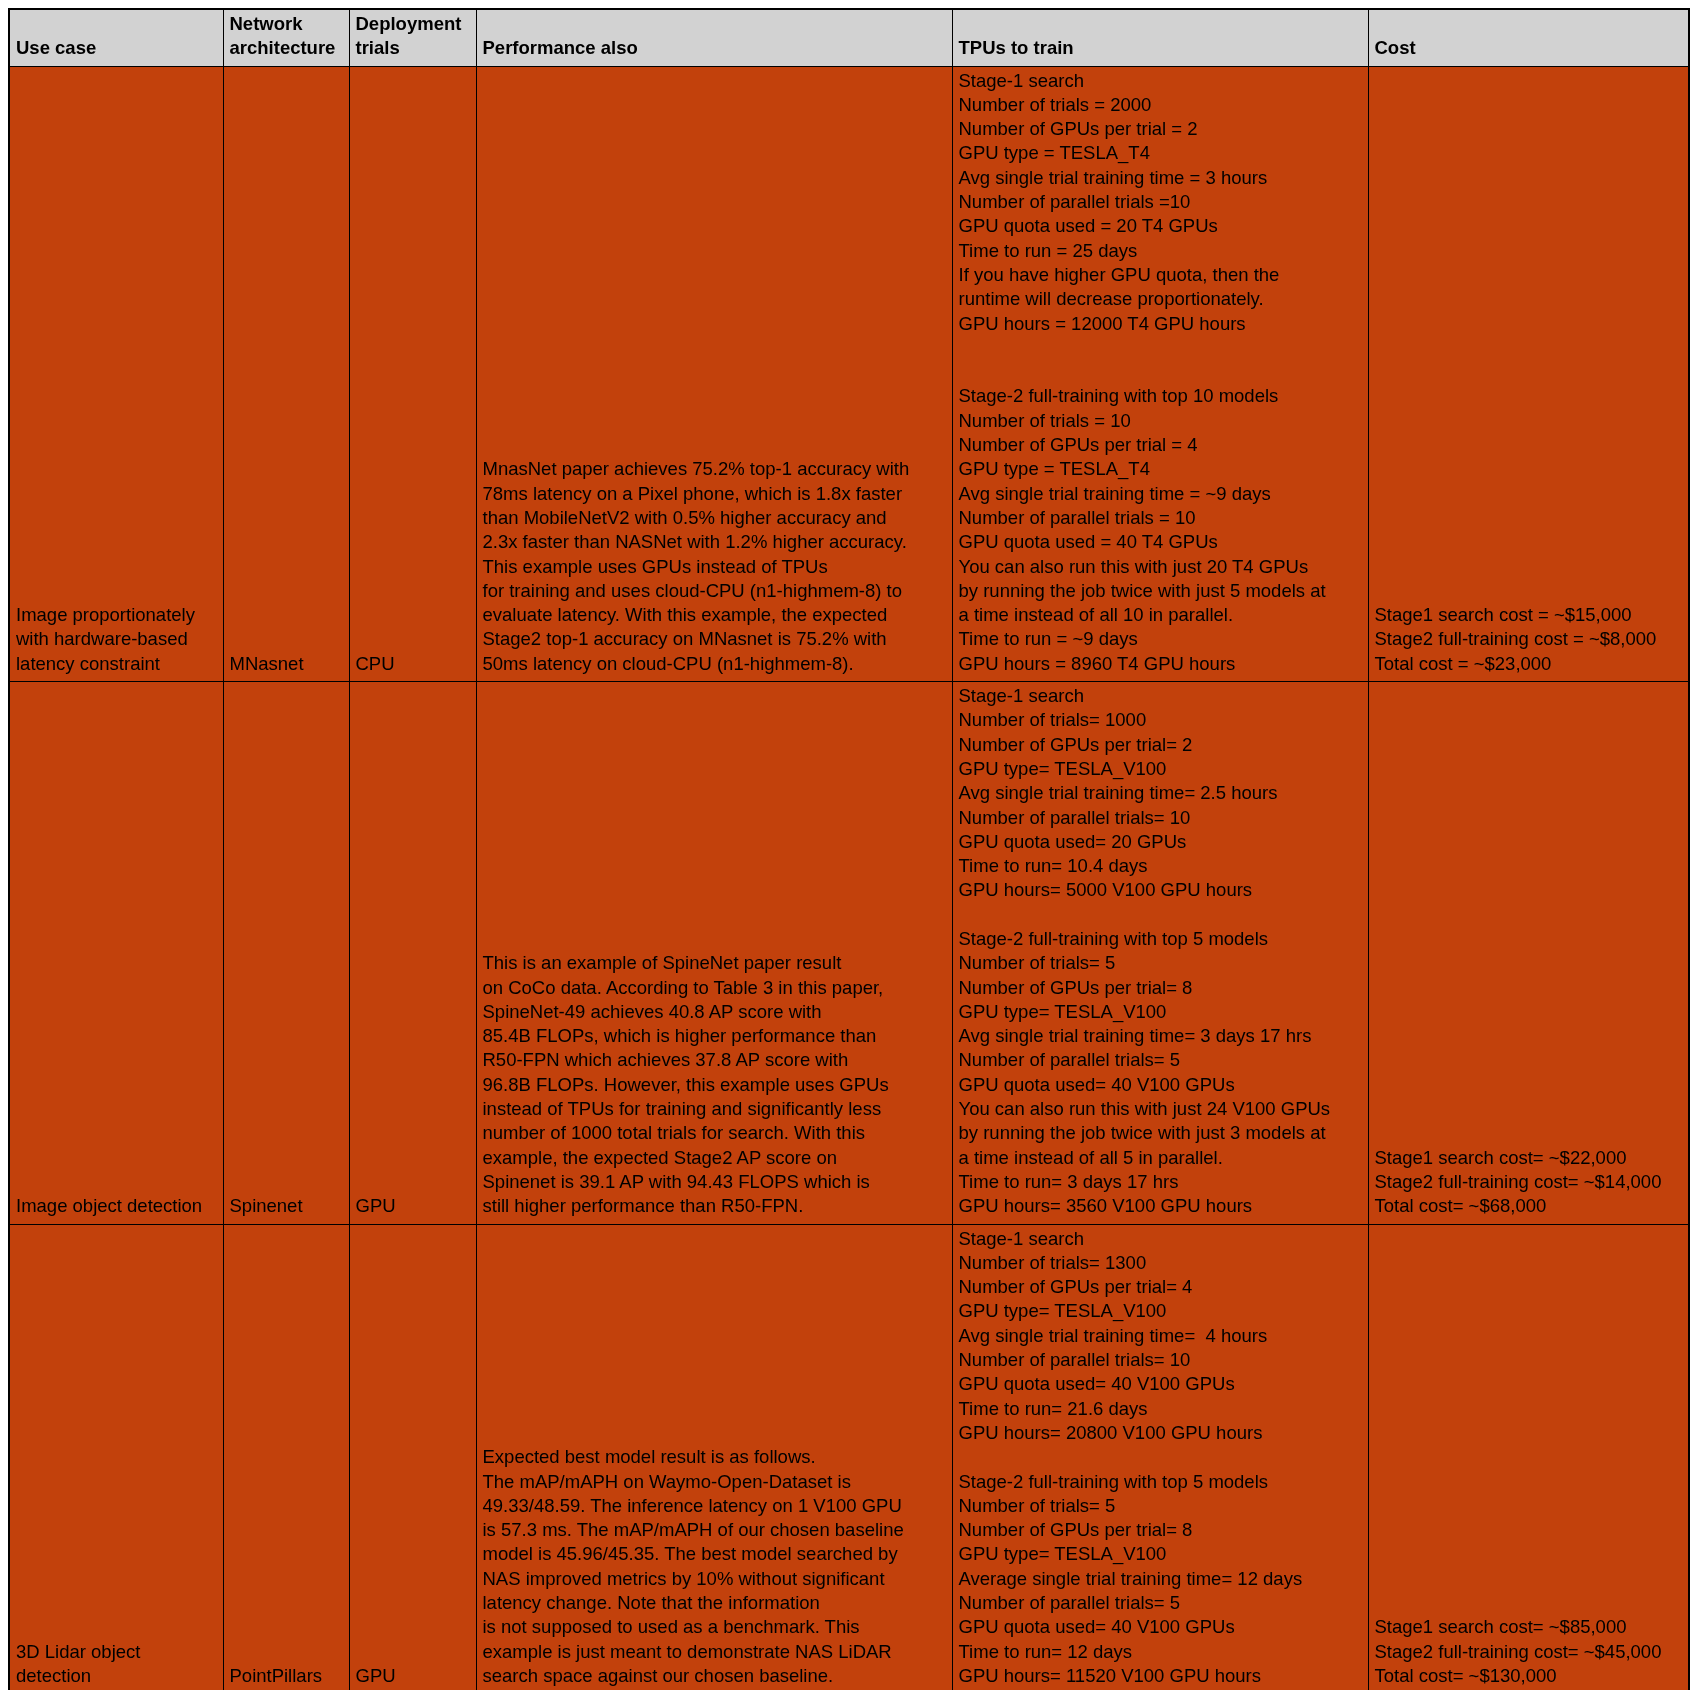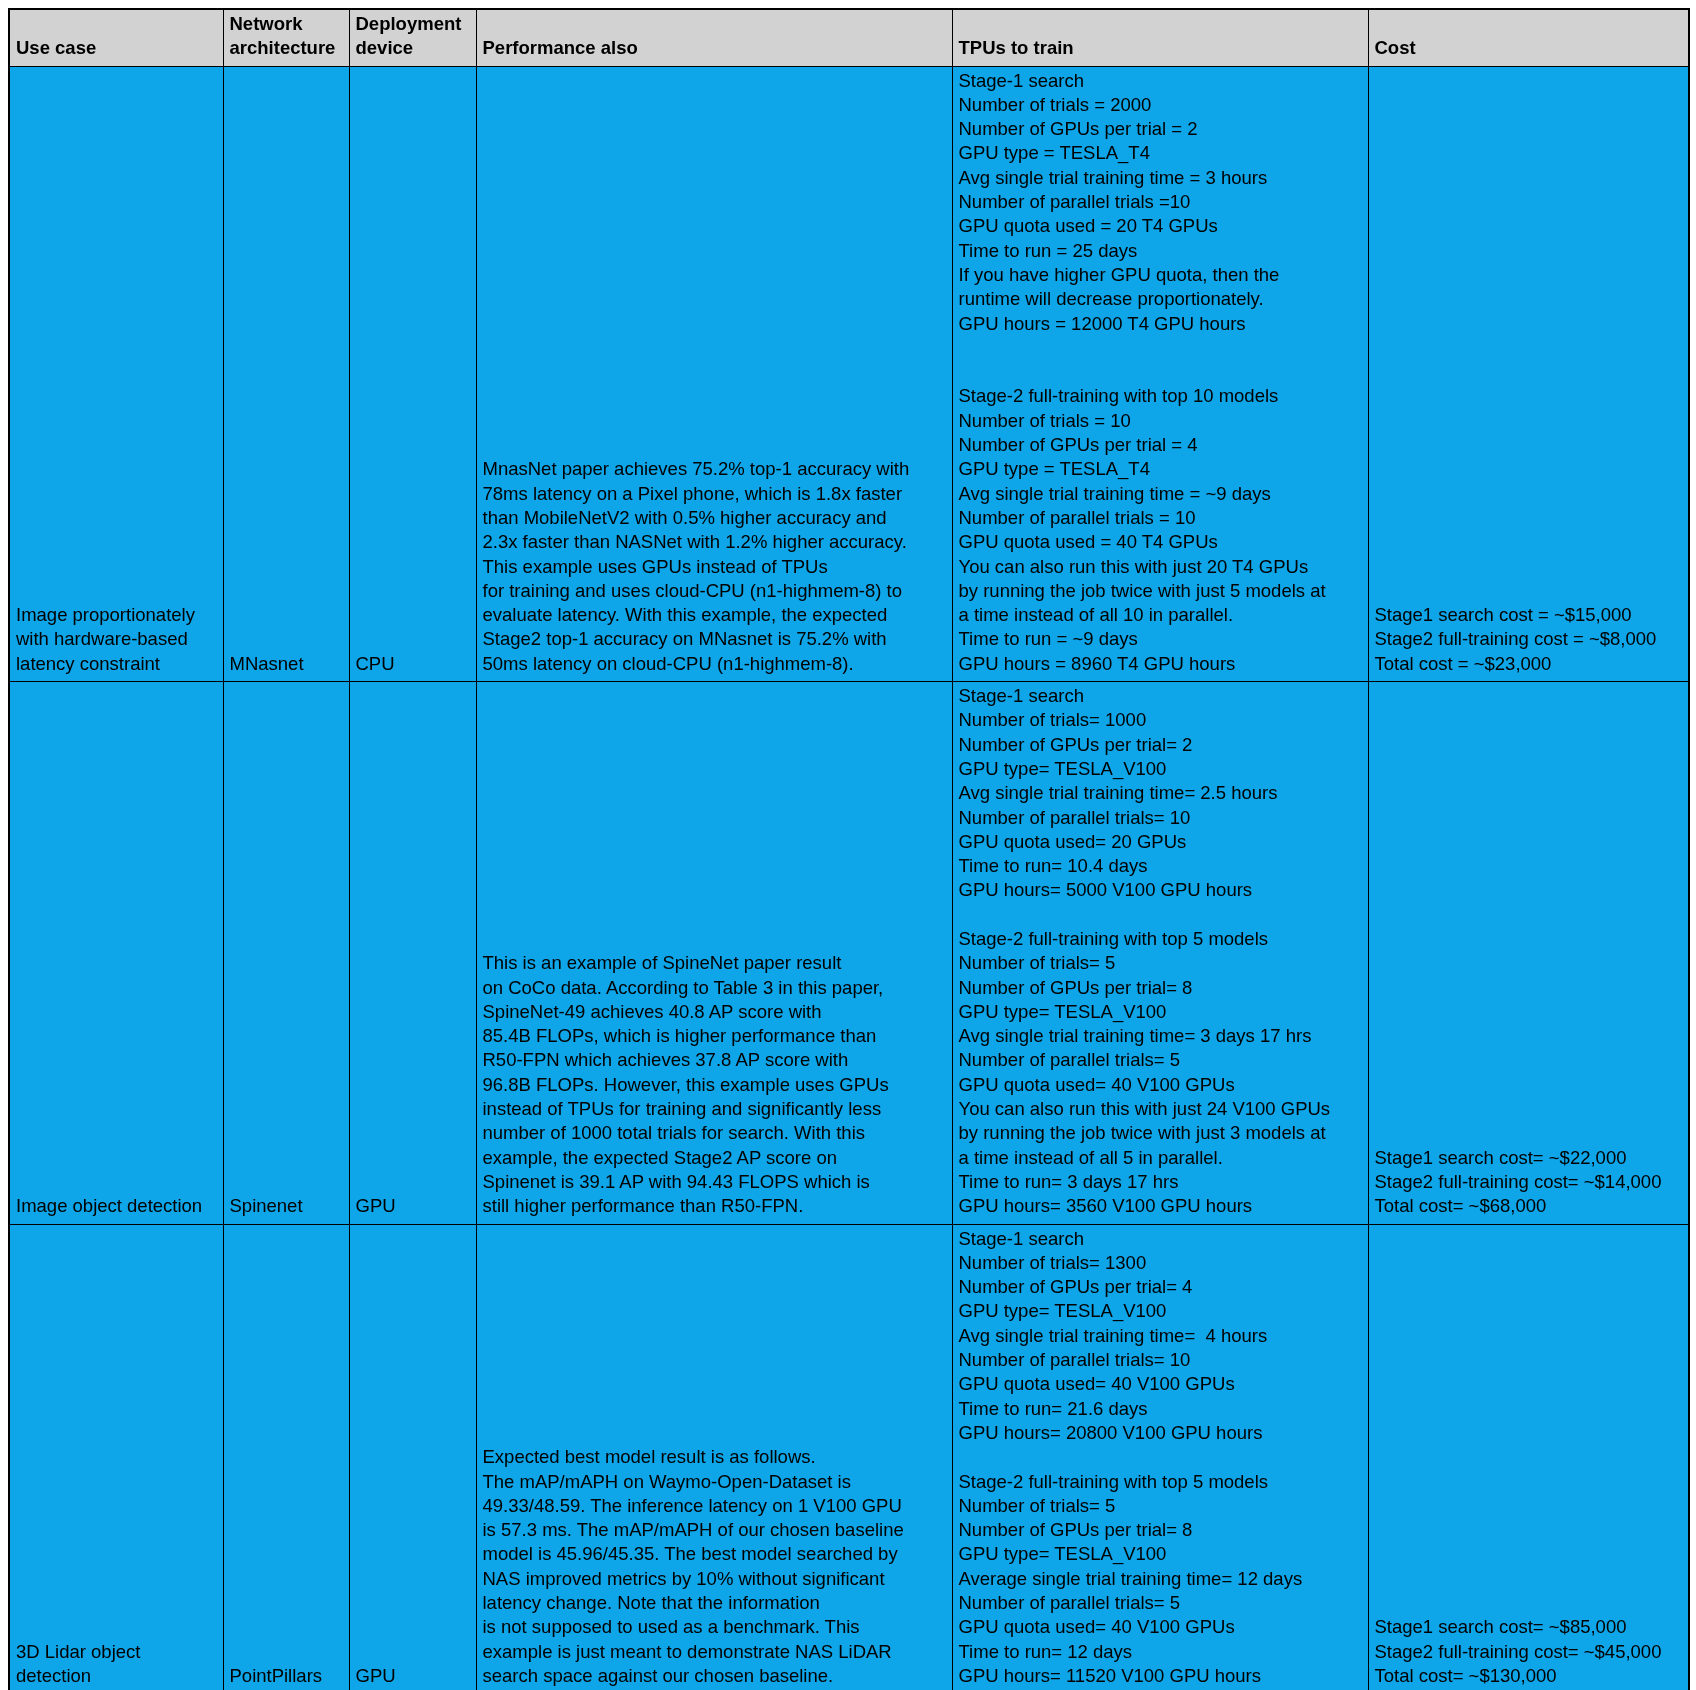--- a/index.html
+++ b/index.html
@@ -31,42 +31,42 @@
     padding: 2px 5px 5px 6px;
     font-size: 18.5px;
     line-height: 24.3px;
   }
   table.doc-table th {
     background: #d2d2d2;
     font-weight: bold;
     white-space: normal;
   }
   table.doc-table td {
-    background: #0ea5e9;
+    background: #c2410c;
     font-weight: normal;
     white-space: pre; 
   }
 </style>
 </head>
 <body>
 
 <table class="doc-table">
   <colgroup>
     <col style="width:214px">
     <col style="width:126px">
     <col style="width:127px">
     <col style="width:476px">
     <col style="width:416px">
     <col style="width:321px">
   </colgroup>
   <thead>
     <tr>
       <th>Use case</th>
       <th>Network architecture</th>
-      <th>Deployment device</th>
+      <th>Deployment trials</th>
       <th>Performance also</th>
       <th>TPUs to train</th>
       <th>Cost</th>
     </tr>
   </thead>
   <tbody>
     <tr>
       <td>Image proportionately
 with hardware-based
 latency constraint</td>

